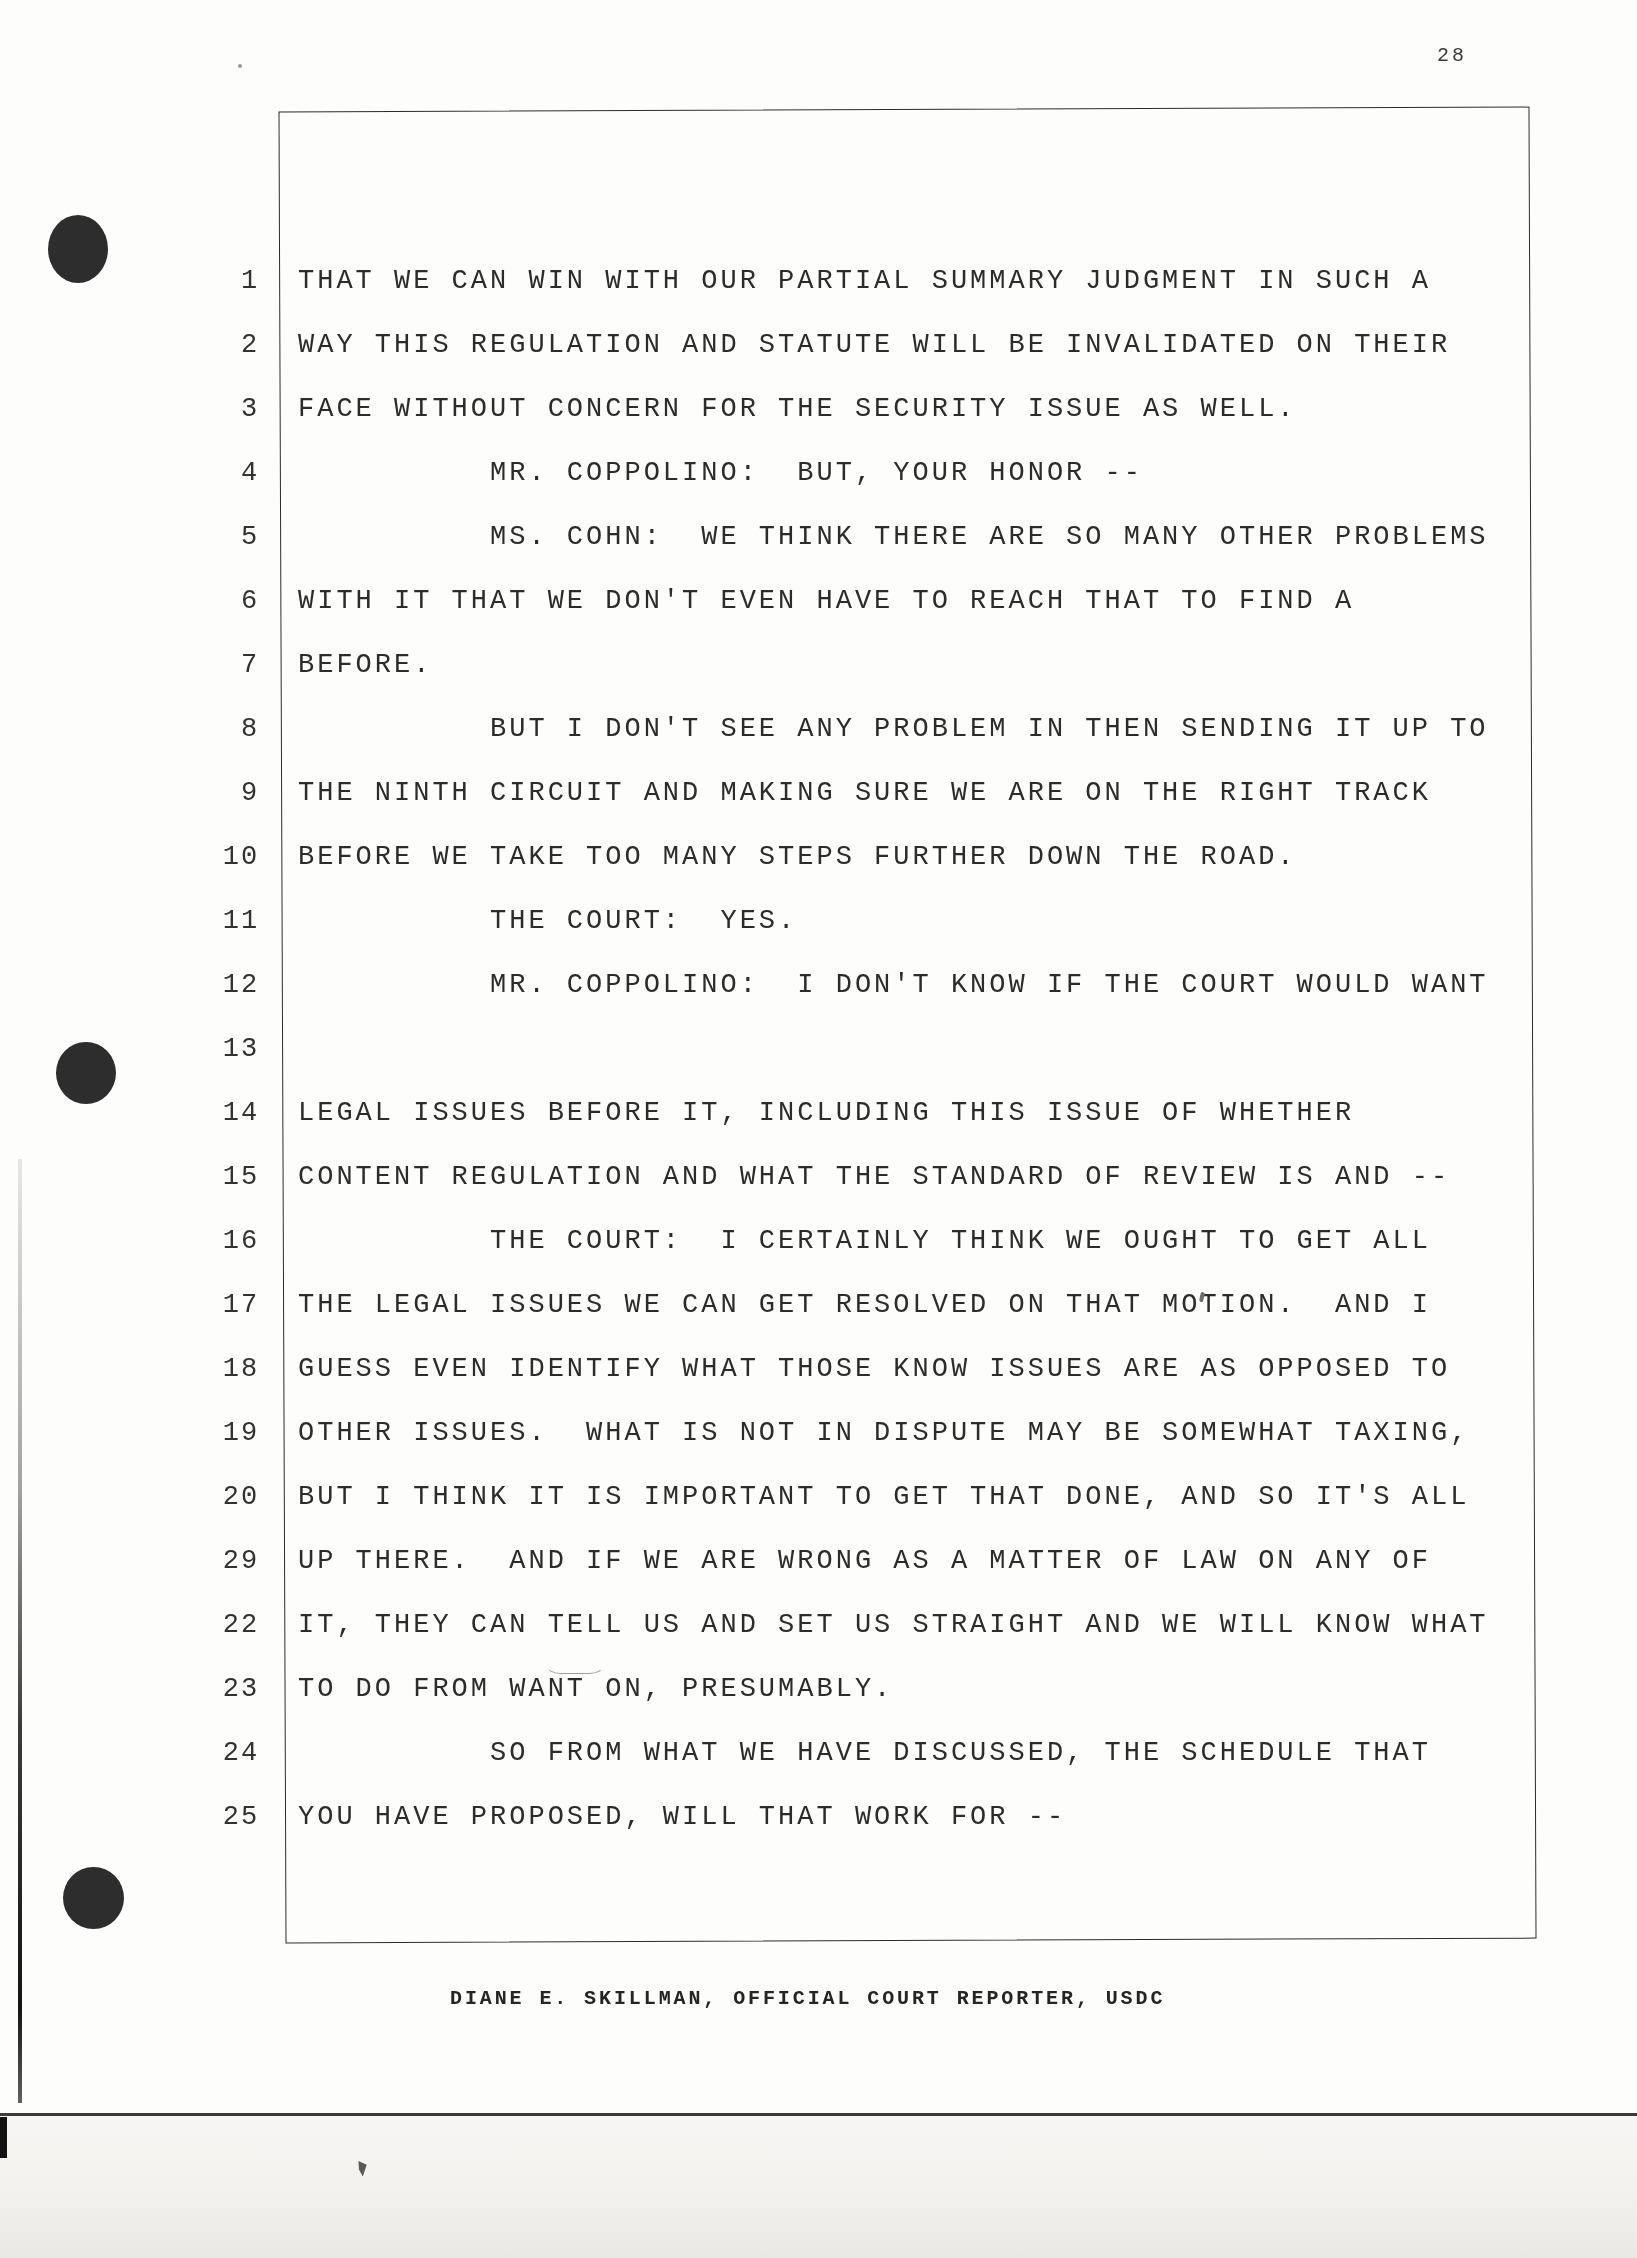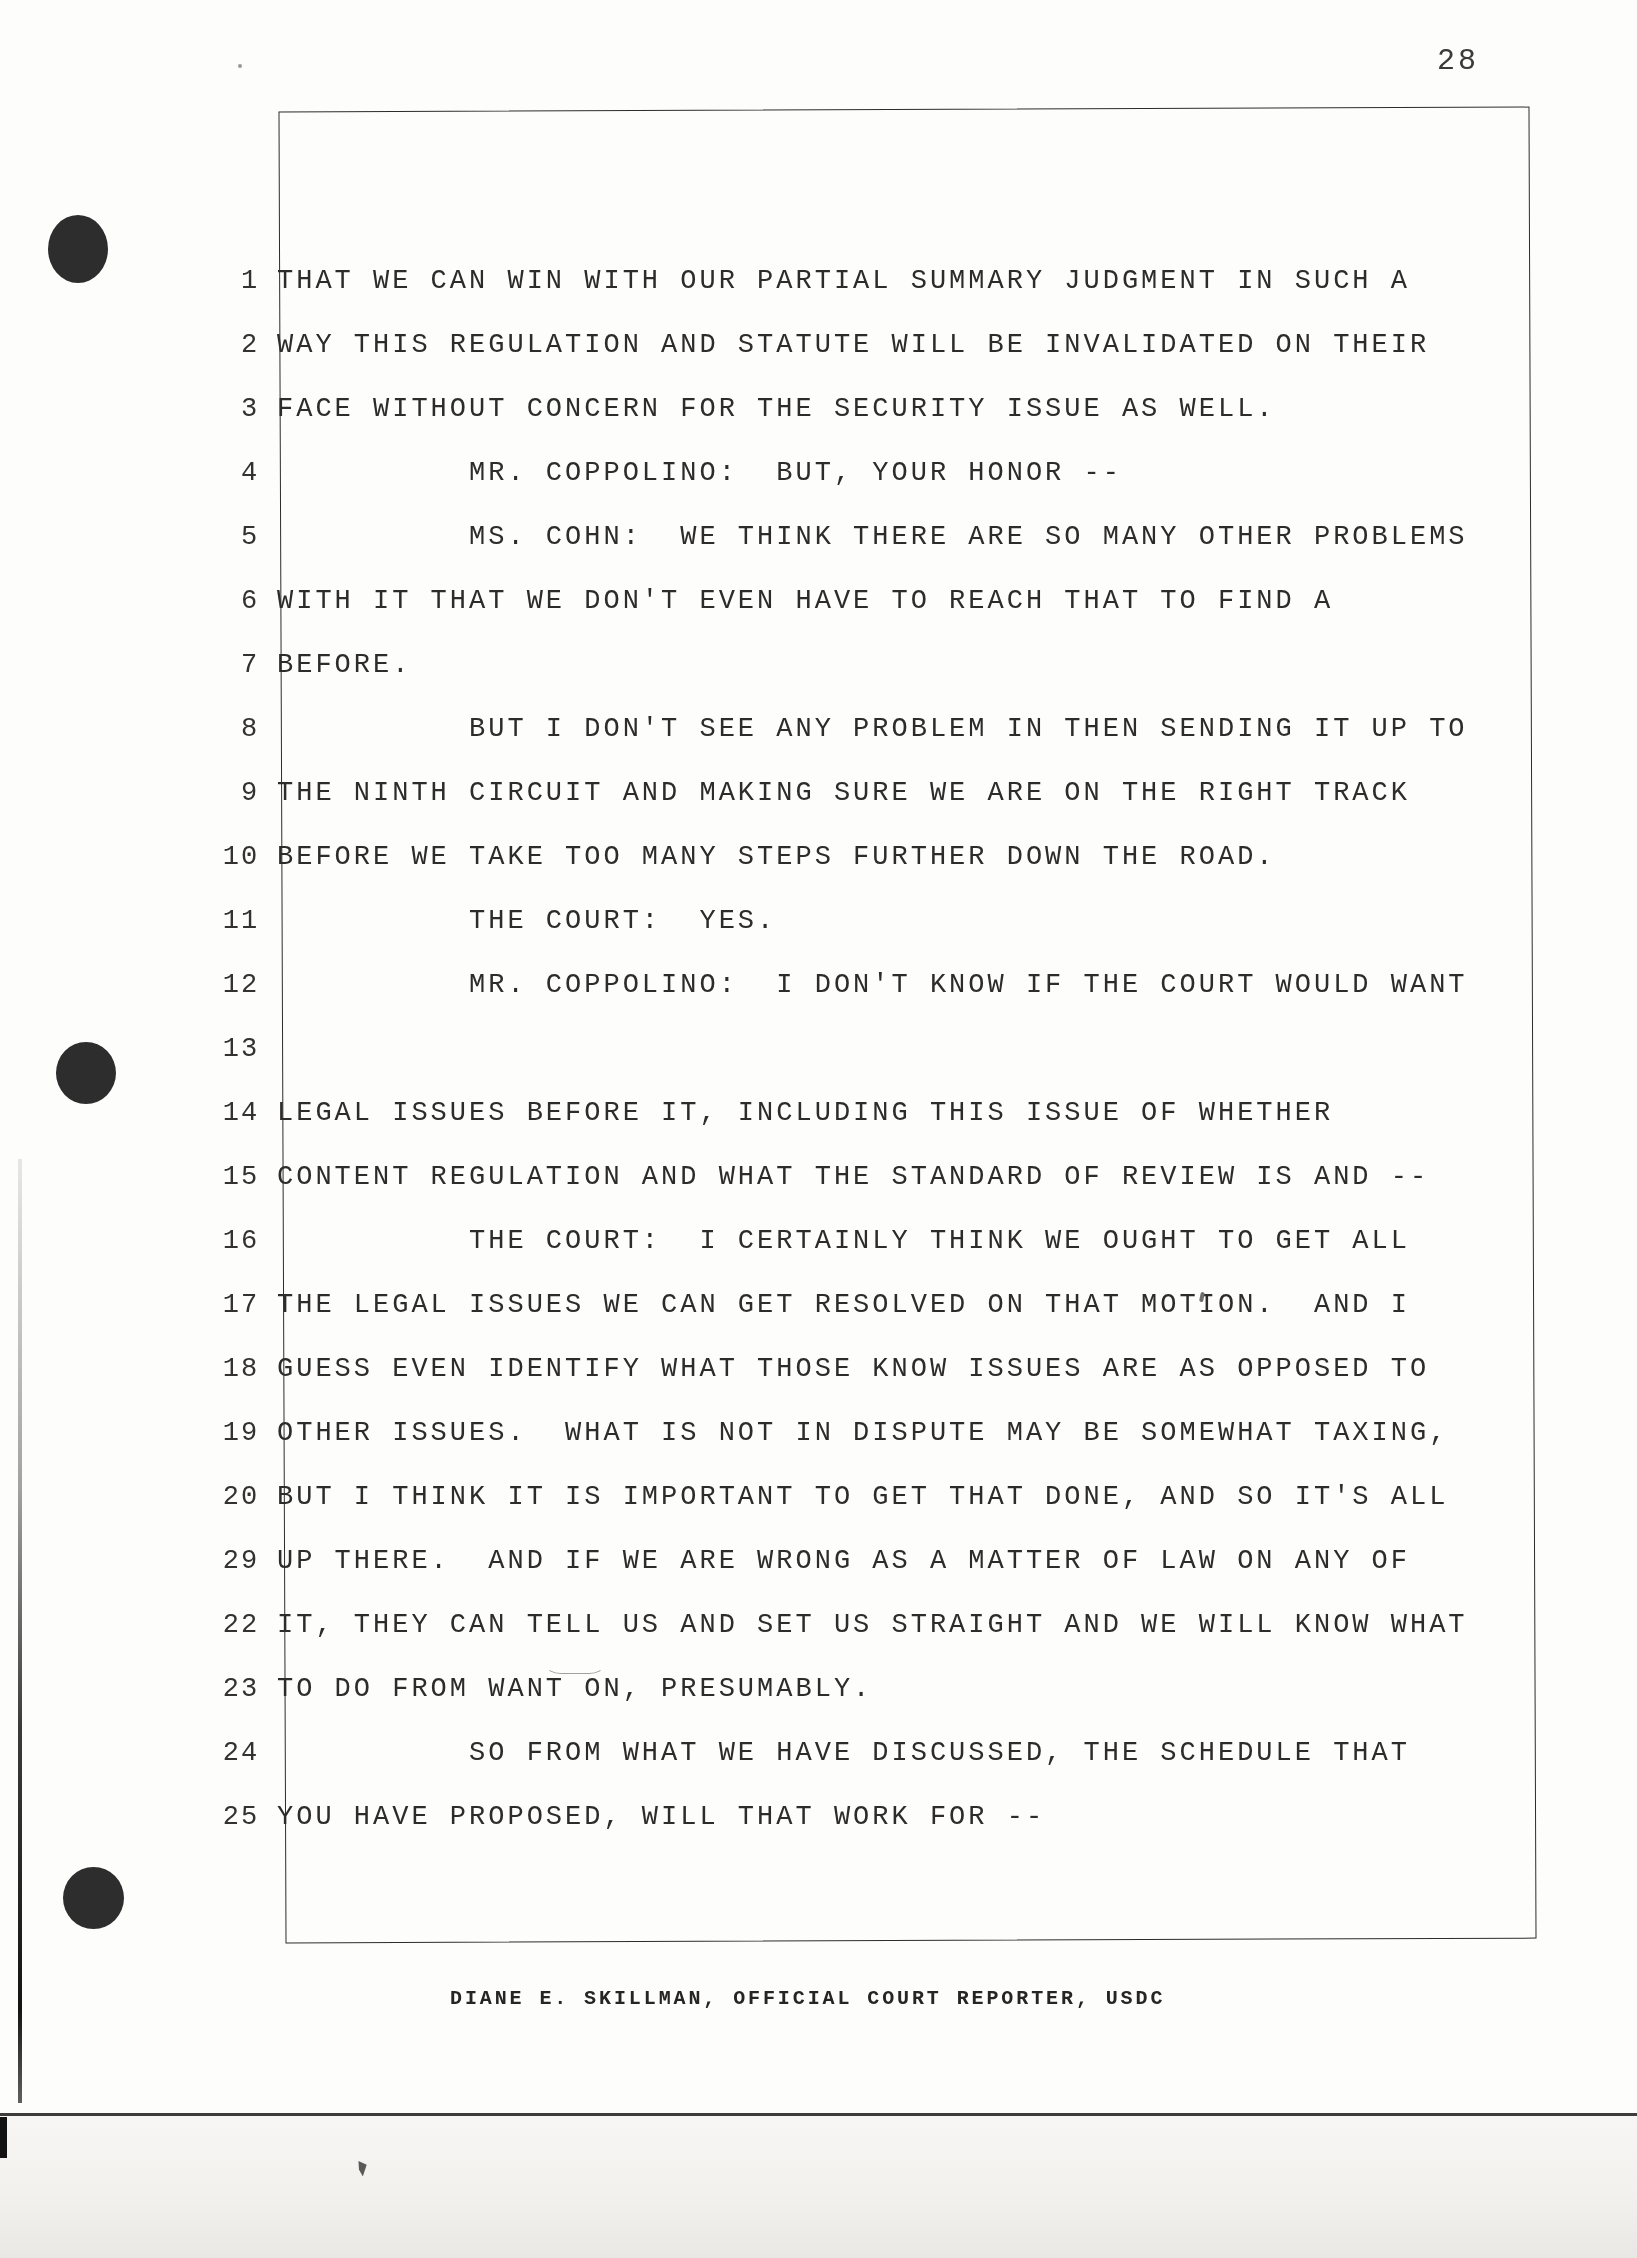--- a/index.html
+++ b/index.html
@@ -7,21 +7,21 @@
     width: 1638px; height: 2258px;
     position: relative;
     background: #fdfdfc;
     font-family: "Liberation Mono", "DejaVu Sans Mono", monospace;
     color: #2d2c2a;
     overflow: hidden;
   }
   .page-number {
     position: absolute;
     left: 1437px; top: 44px;
-    font-size: 30px; letter-spacing: 2.9px;
+    font-size: 20px; letter-spacing: 2.9px;
     color: #3a3a38;
   }
   .transcript-box {
     position: absolute;
     left: 282px; top: 109px;
     width: 1249px; height: 1830px;
     border: 1.9px solid #2c2c2c;
     transform: rotate(-0.22deg);
     background: transparent;
   }
@@ -30,21 +30,21 @@
     left: 182px; top: 249px;
     width: 1352px;
   }
   .line-row { display: flex; align-items: center; height: 64px; }
   .line-num {
     width: 77px; text-align: right;
     font-size: 27px; letter-spacing: 1.9px;
     color: #333231; flex: 0 0 auto;
   }
   .line-text {
-    margin-left: 18px;
+    margin-left: 39px;
     font-size: 27px; letter-spacing: 3px;
     white-space: pre;
     color: #2d2c2a;
   }
   .reporter-footer {
     position: absolute;
     left: 450px; top: 1987px;
     font-size: 20px; font-weight: bold; letter-spacing: 2.9px;
     color: #262524;
     white-space: pre;

